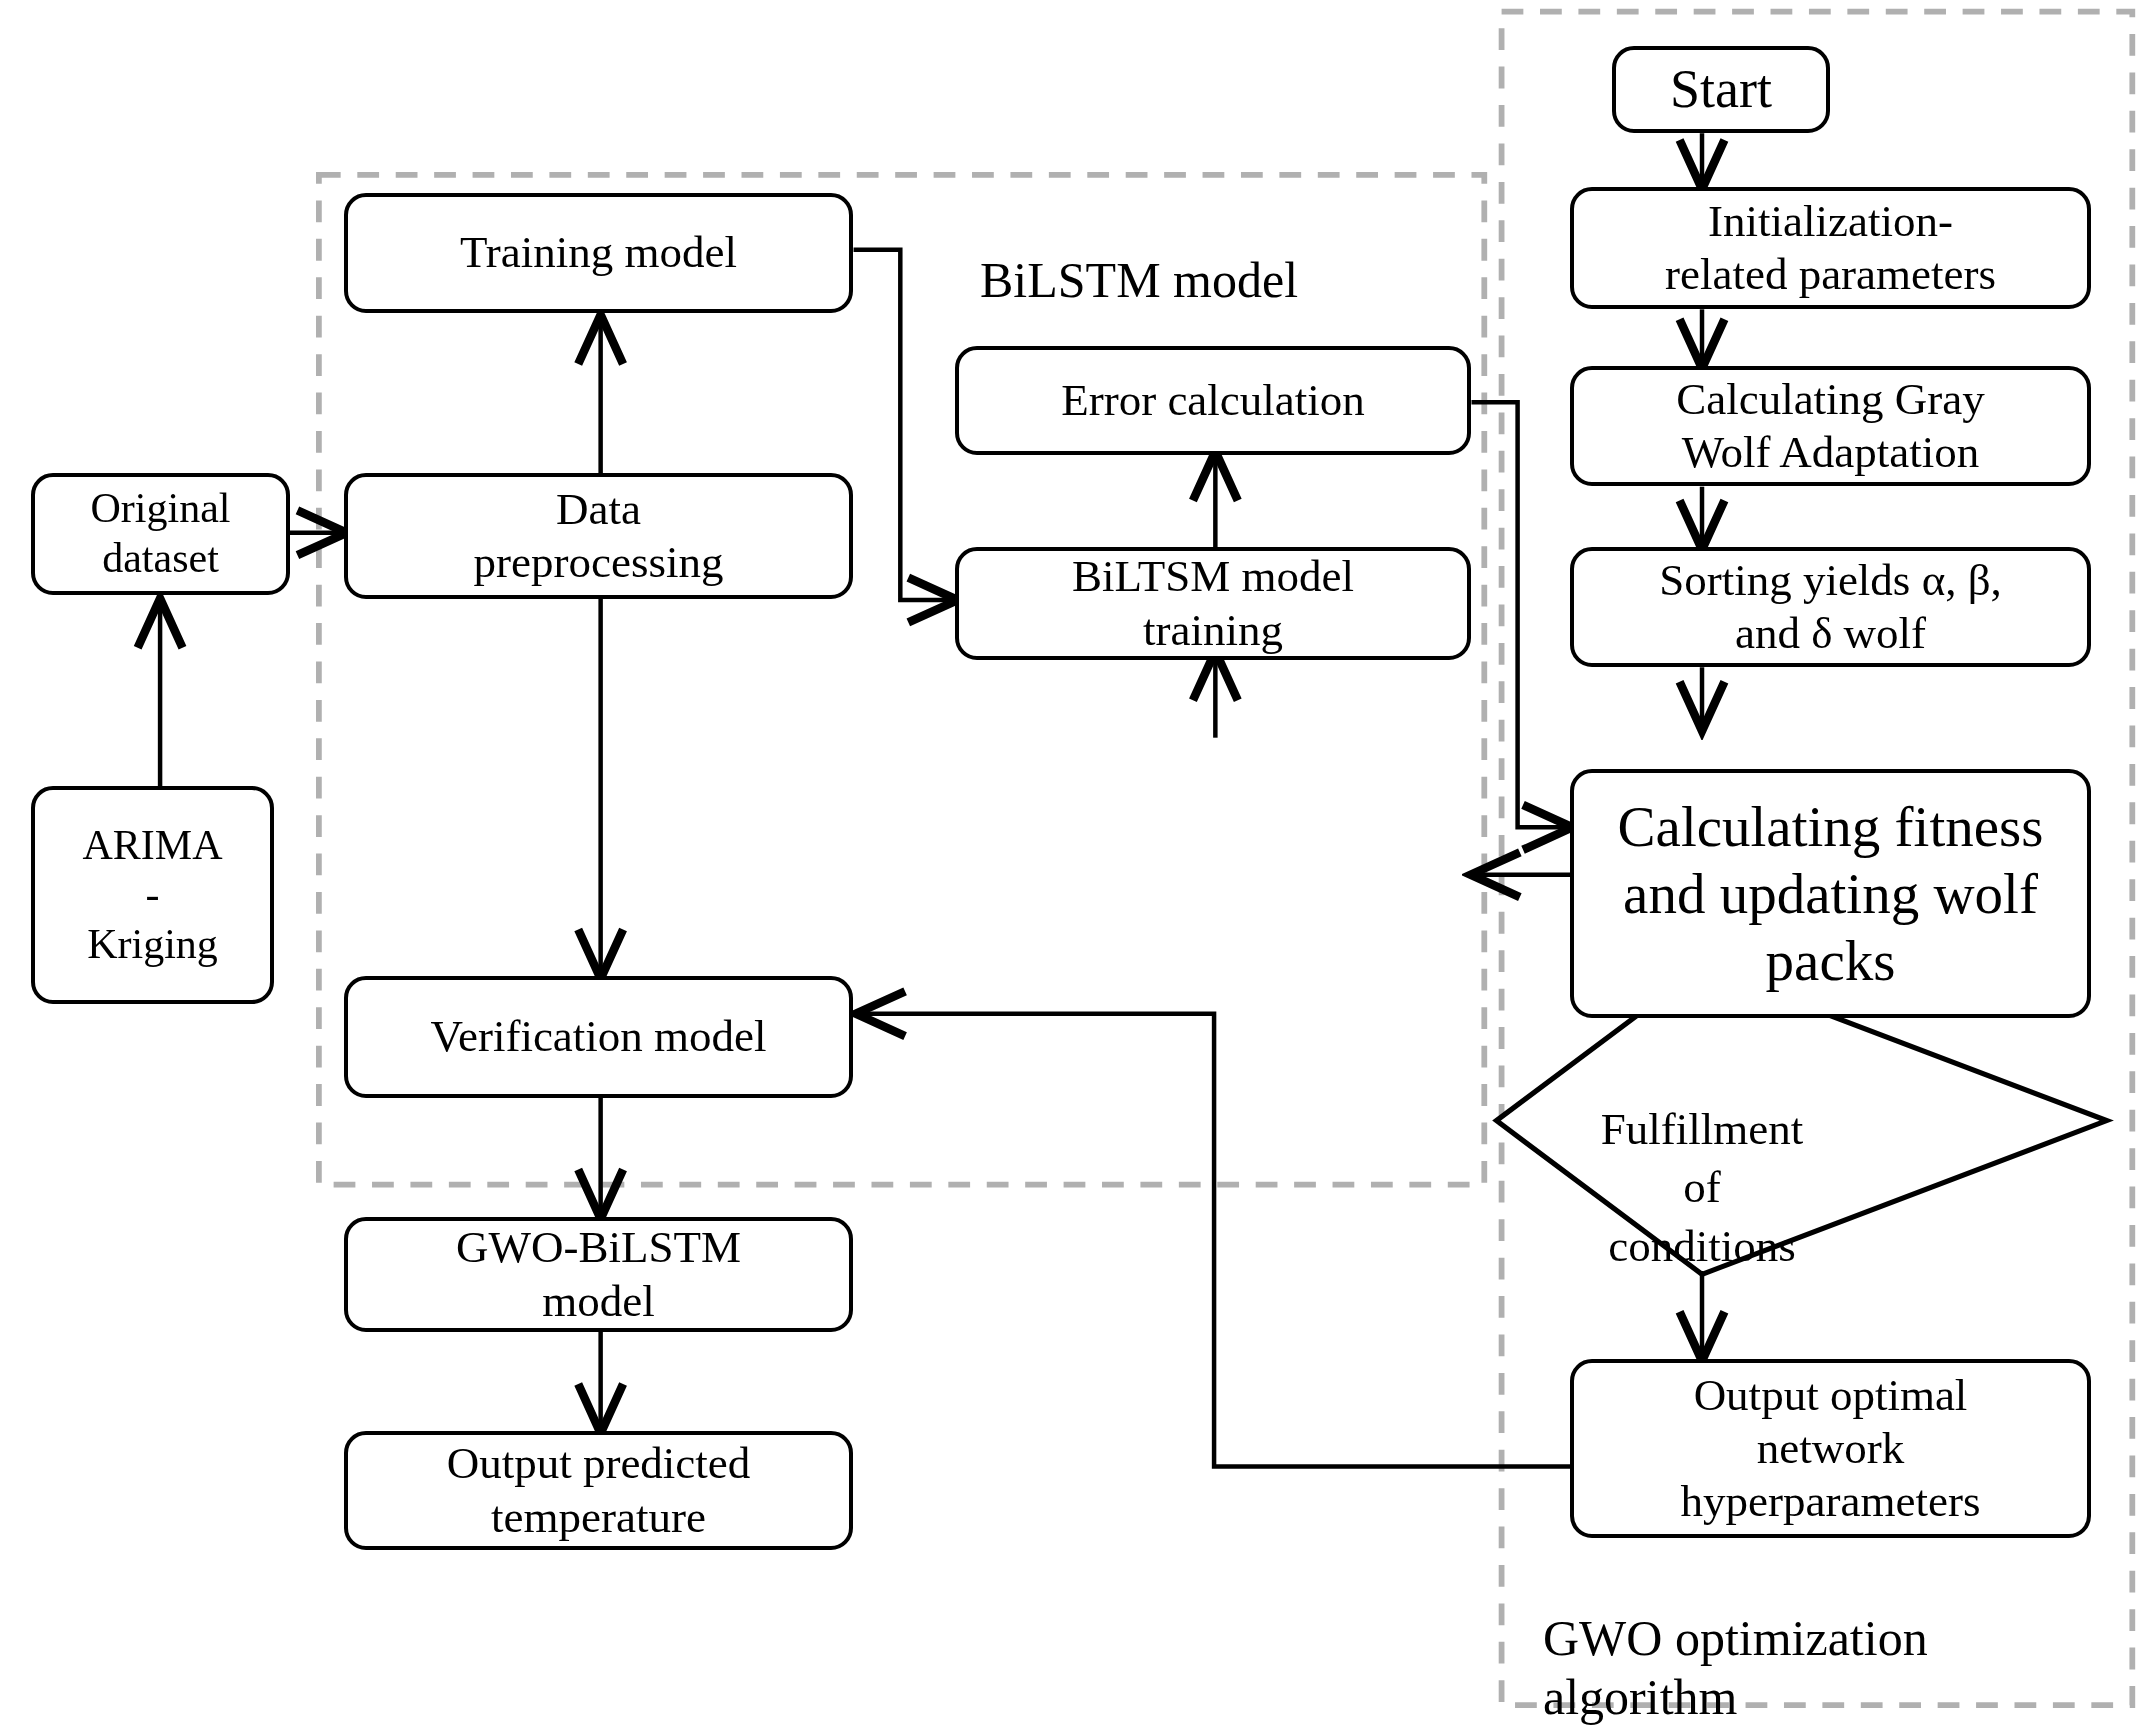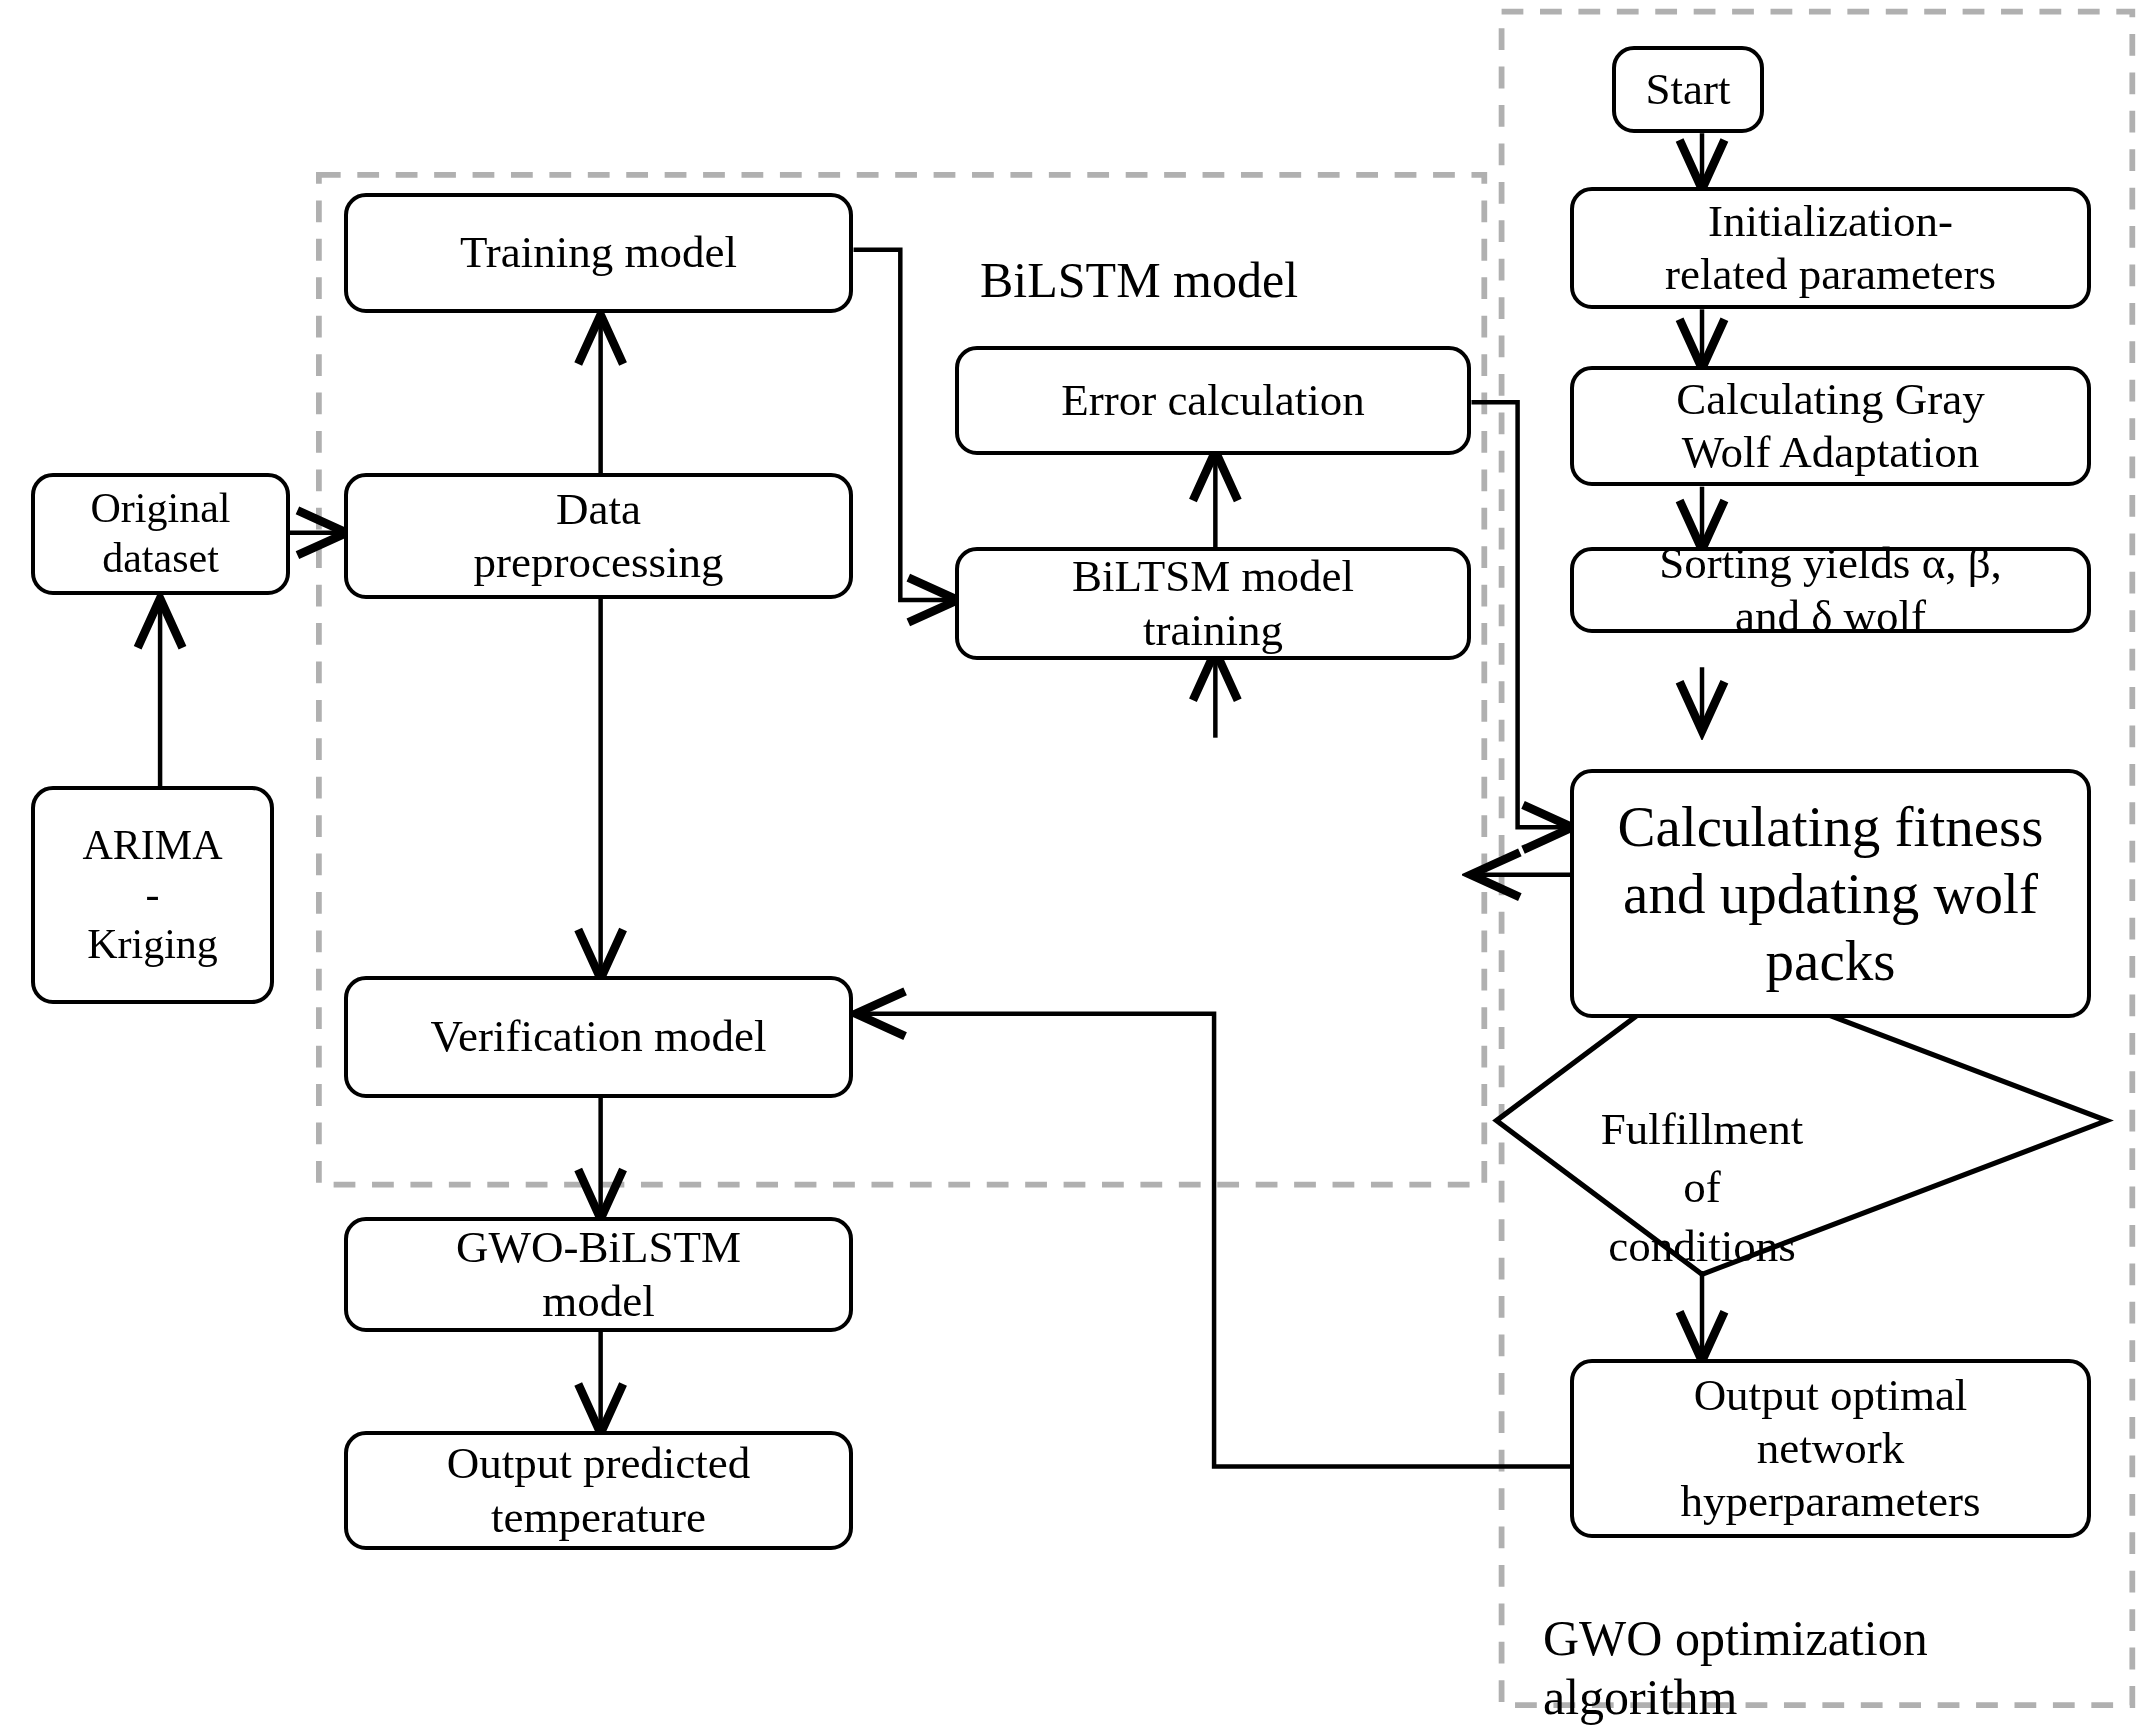--- a/index.html
+++ b/index.html
@@ -108,35 +108,35 @@
   <div class="node" style="left:955px;top:346px;width:516px;height:109px;font-size:45px;">
     <span>Error calculation</span>
   </div>
 
   <div class="node" style="left:955px;top:547px;width:516px;height:113px;font-size:45px;">
     <span>BiLTSM model
 training</span>
   </div>
 
 
-  <div class="node" style="left:1612px;top:46px;width:152px;height:87px;font-size:45px;">
+  <div class="node" style="left:1612px;top:46px;width:218px;height:87px;font-size:54px;">
     <span>Start</span>
   </div>
 
   <div class="node" style="left:1570px;top:187px;width:521px;height:122px;font-size:45px;">
     <span>Initialization-
 related parameters</span>
   </div>
 
   <div class="node" style="left:1570px;top:366px;width:521px;height:120px;font-size:45px;">
     <span>Calculating Gray
 Wolf Adaptation</span>
   </div>
 
-  <div class="node" style="left:1570px;top:547px;width:521px;height:86px;font-size:45px;">
+  <div class="node" style="left:1570px;top:547px;width:521px;height:120px;font-size:45px;">
     <span>Sorting yields α, β,
 and δ wolf</span>
   </div>
 
   <div class="node" style="left:1570px;top:769px;width:521px;height:249px;font-size:57px;">
     <span>Calculating fitness
 and updating wolf
 packs</span>
   </div>
 

